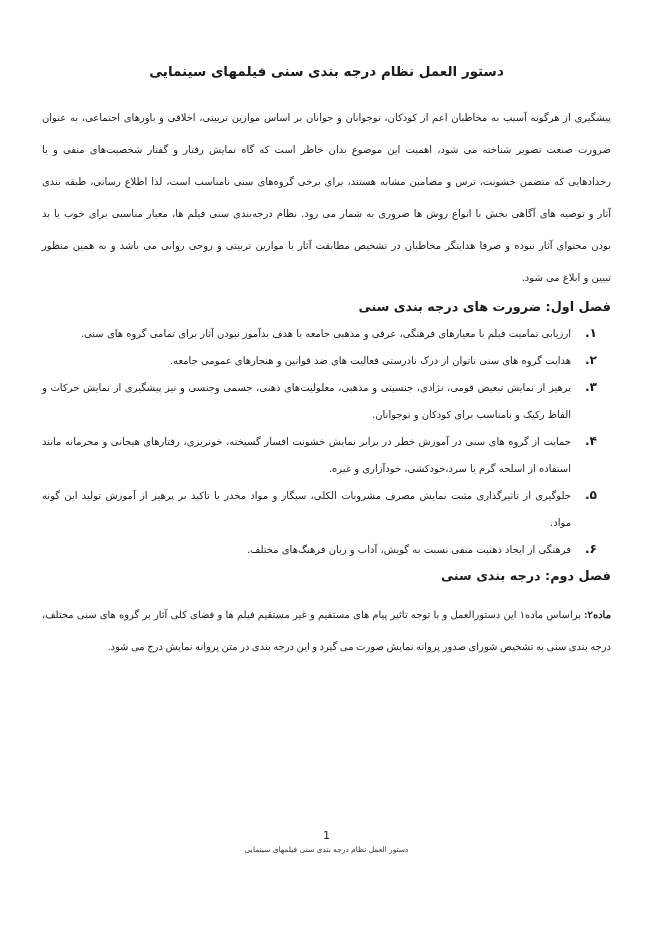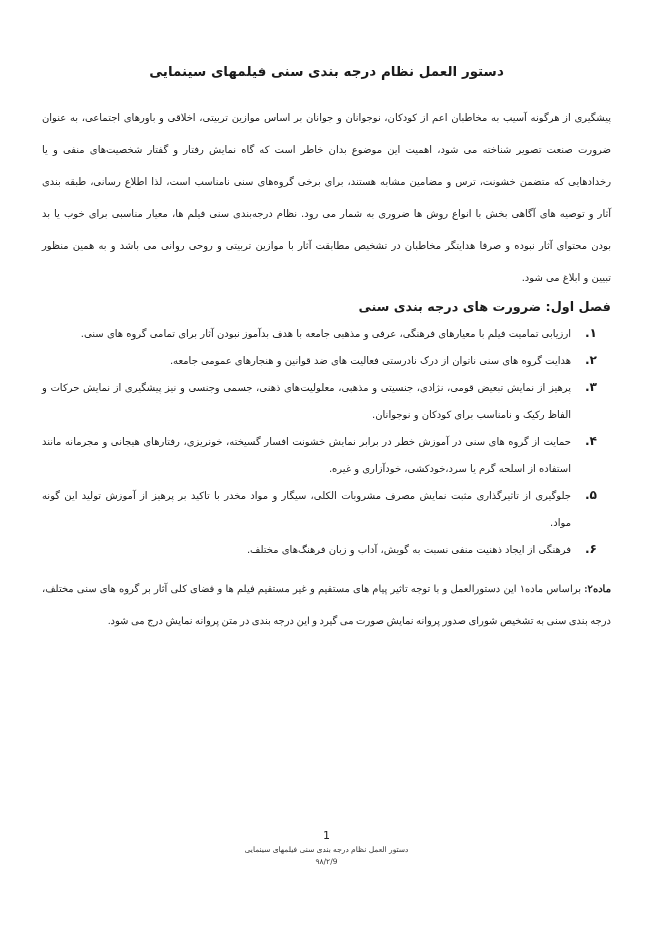--- a/index.html
+++ b/index.html
@@ -122,21 +122,21 @@
     <div class="list-item">
       <span class="num">۵.</span>
       <span class="txt">جلوگیری از تاثیرگذاری مثبت نمایش مصرف مشروبات الکلی، سیگار و مواد مخدر با تاکید بر پرهیز از آموزش تولید این گونه مواد.</span>
     </div>
     <div class="list-item">
       <span class="num">۶.</span>
       <span class="txt">فرهنگی از ایجاد ذهنیت منفی نسبت به گویش، آداب و زبان فرهنگ‌های مختلف.</span>
     </div>
   </div>
 
+  <h2 class="section-heading chapter-heading">فصل دوم:  درجه بندی سنی</h2>
   <p class="para chapter2-para"><span class="article-label">ماده۲:</span><span> براساس ماده۱ این دستورالعمل و با توجه  تاثیر پیام های مستقیم و غیر مستقیم فیلم ها و فضای کلی آثار بر گروه های سنی مختلف، درجه بندی سنی به تشخیص شورای صدور پروانه نمایش صورت می گیرد و این درجه بندی در متن پروانه نمایش درج می شود.</span></p>
 
   <div class="footer">
     <div class="page-number">1</div>
     <div class="footer-title">دستور العمل  نظام درجه بندی سنی فیلمهای سینمایی</div>
-    <div class="footer-date" dir="ltr">۹۸/۲/9</div>
   </div>
 
 </div>
 
 </body></html>

